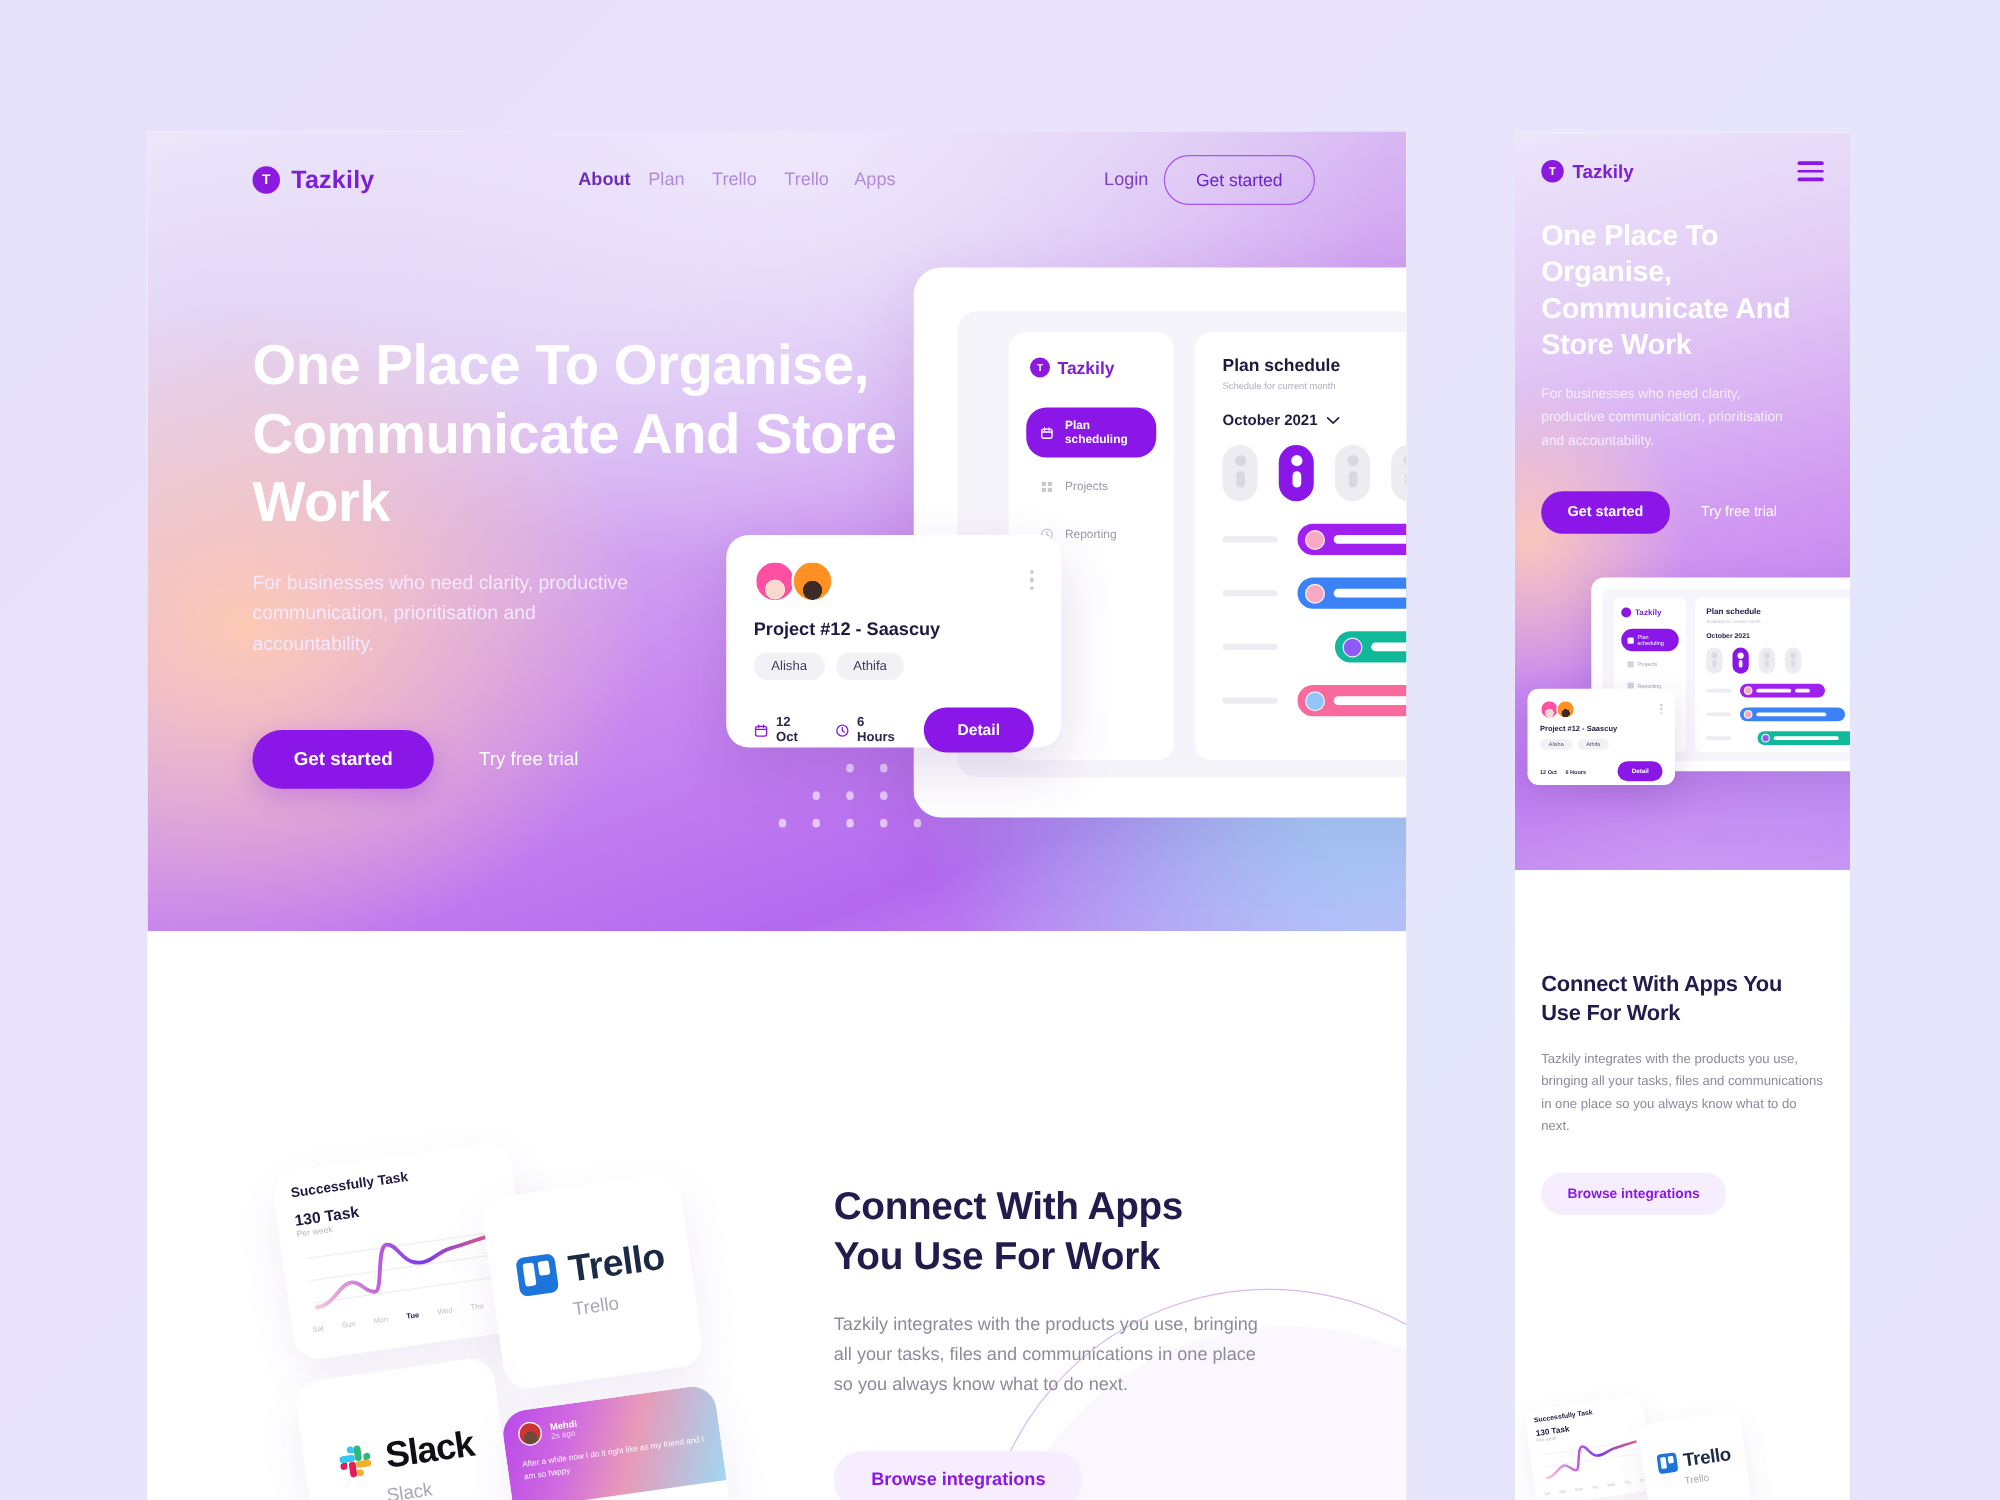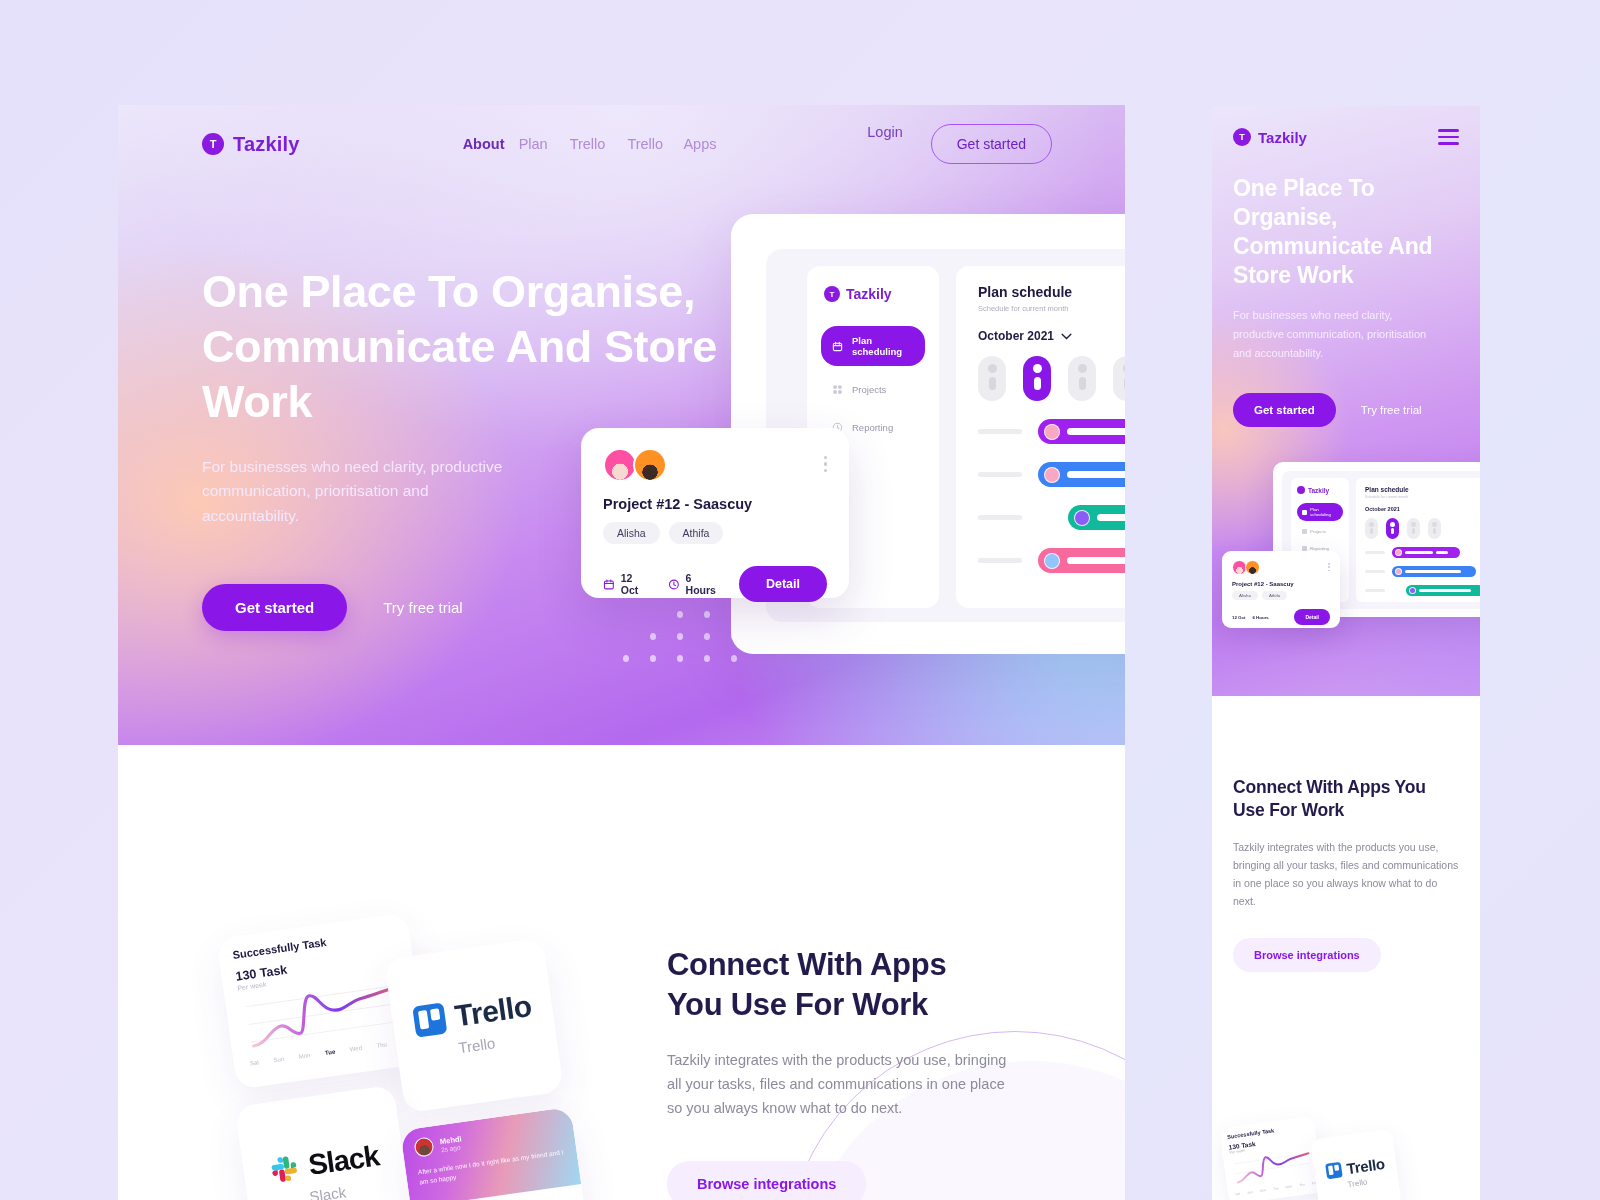--- a/index.html
+++ b/index.html
@@ -46,21 +46,21 @@
     color: #fff; font-size: 11px; font-weight: bold;
   }
   .brand-name { font-size: 20px; font-weight: 700; color: #7c1fd6; letter-spacing: .2px; }
   .nav-links { display: flex; margin-left: 163px; gap: 22px; align-items: flex-start; }
   .nav-link {
     font-size: 14.5px; color: #b18ad8; line-height: 1.15;
     max-width: 34px; cursor: pointer;
   }
   .nav-link.wide { max-width: none; }
   .nav-link.active { color: #6c2bb8; font-weight: 600; }
-  .nav-right { margin-left: auto; margin-right: 73px; display: flex; align-items: flex-start; gap: 28px; }
+  .nav-right { margin-left: auto; margin-right: 73px; display: flex; align-items: center; gap: 12px; }
   .login-link { font-size: 14.5px; color: #7c3fc0; cursor: pointer; }
   .nav-cta {
     border: 1.4px solid #a855f7; border-radius: 22px;
     padding: 11px 25px; font-size: 14px; color: #6b21c8; background: transparent; cursor: pointer;
   }
 
   
   .hero-content { position: absolute; left: 84px; top: 160px; z-index: 10; width: 560px; }
   .hero-title {
     font-size: 45px; line-height: 1.22; font-weight: 700; color: #ffffff; letter-spacing: -0.4px;

